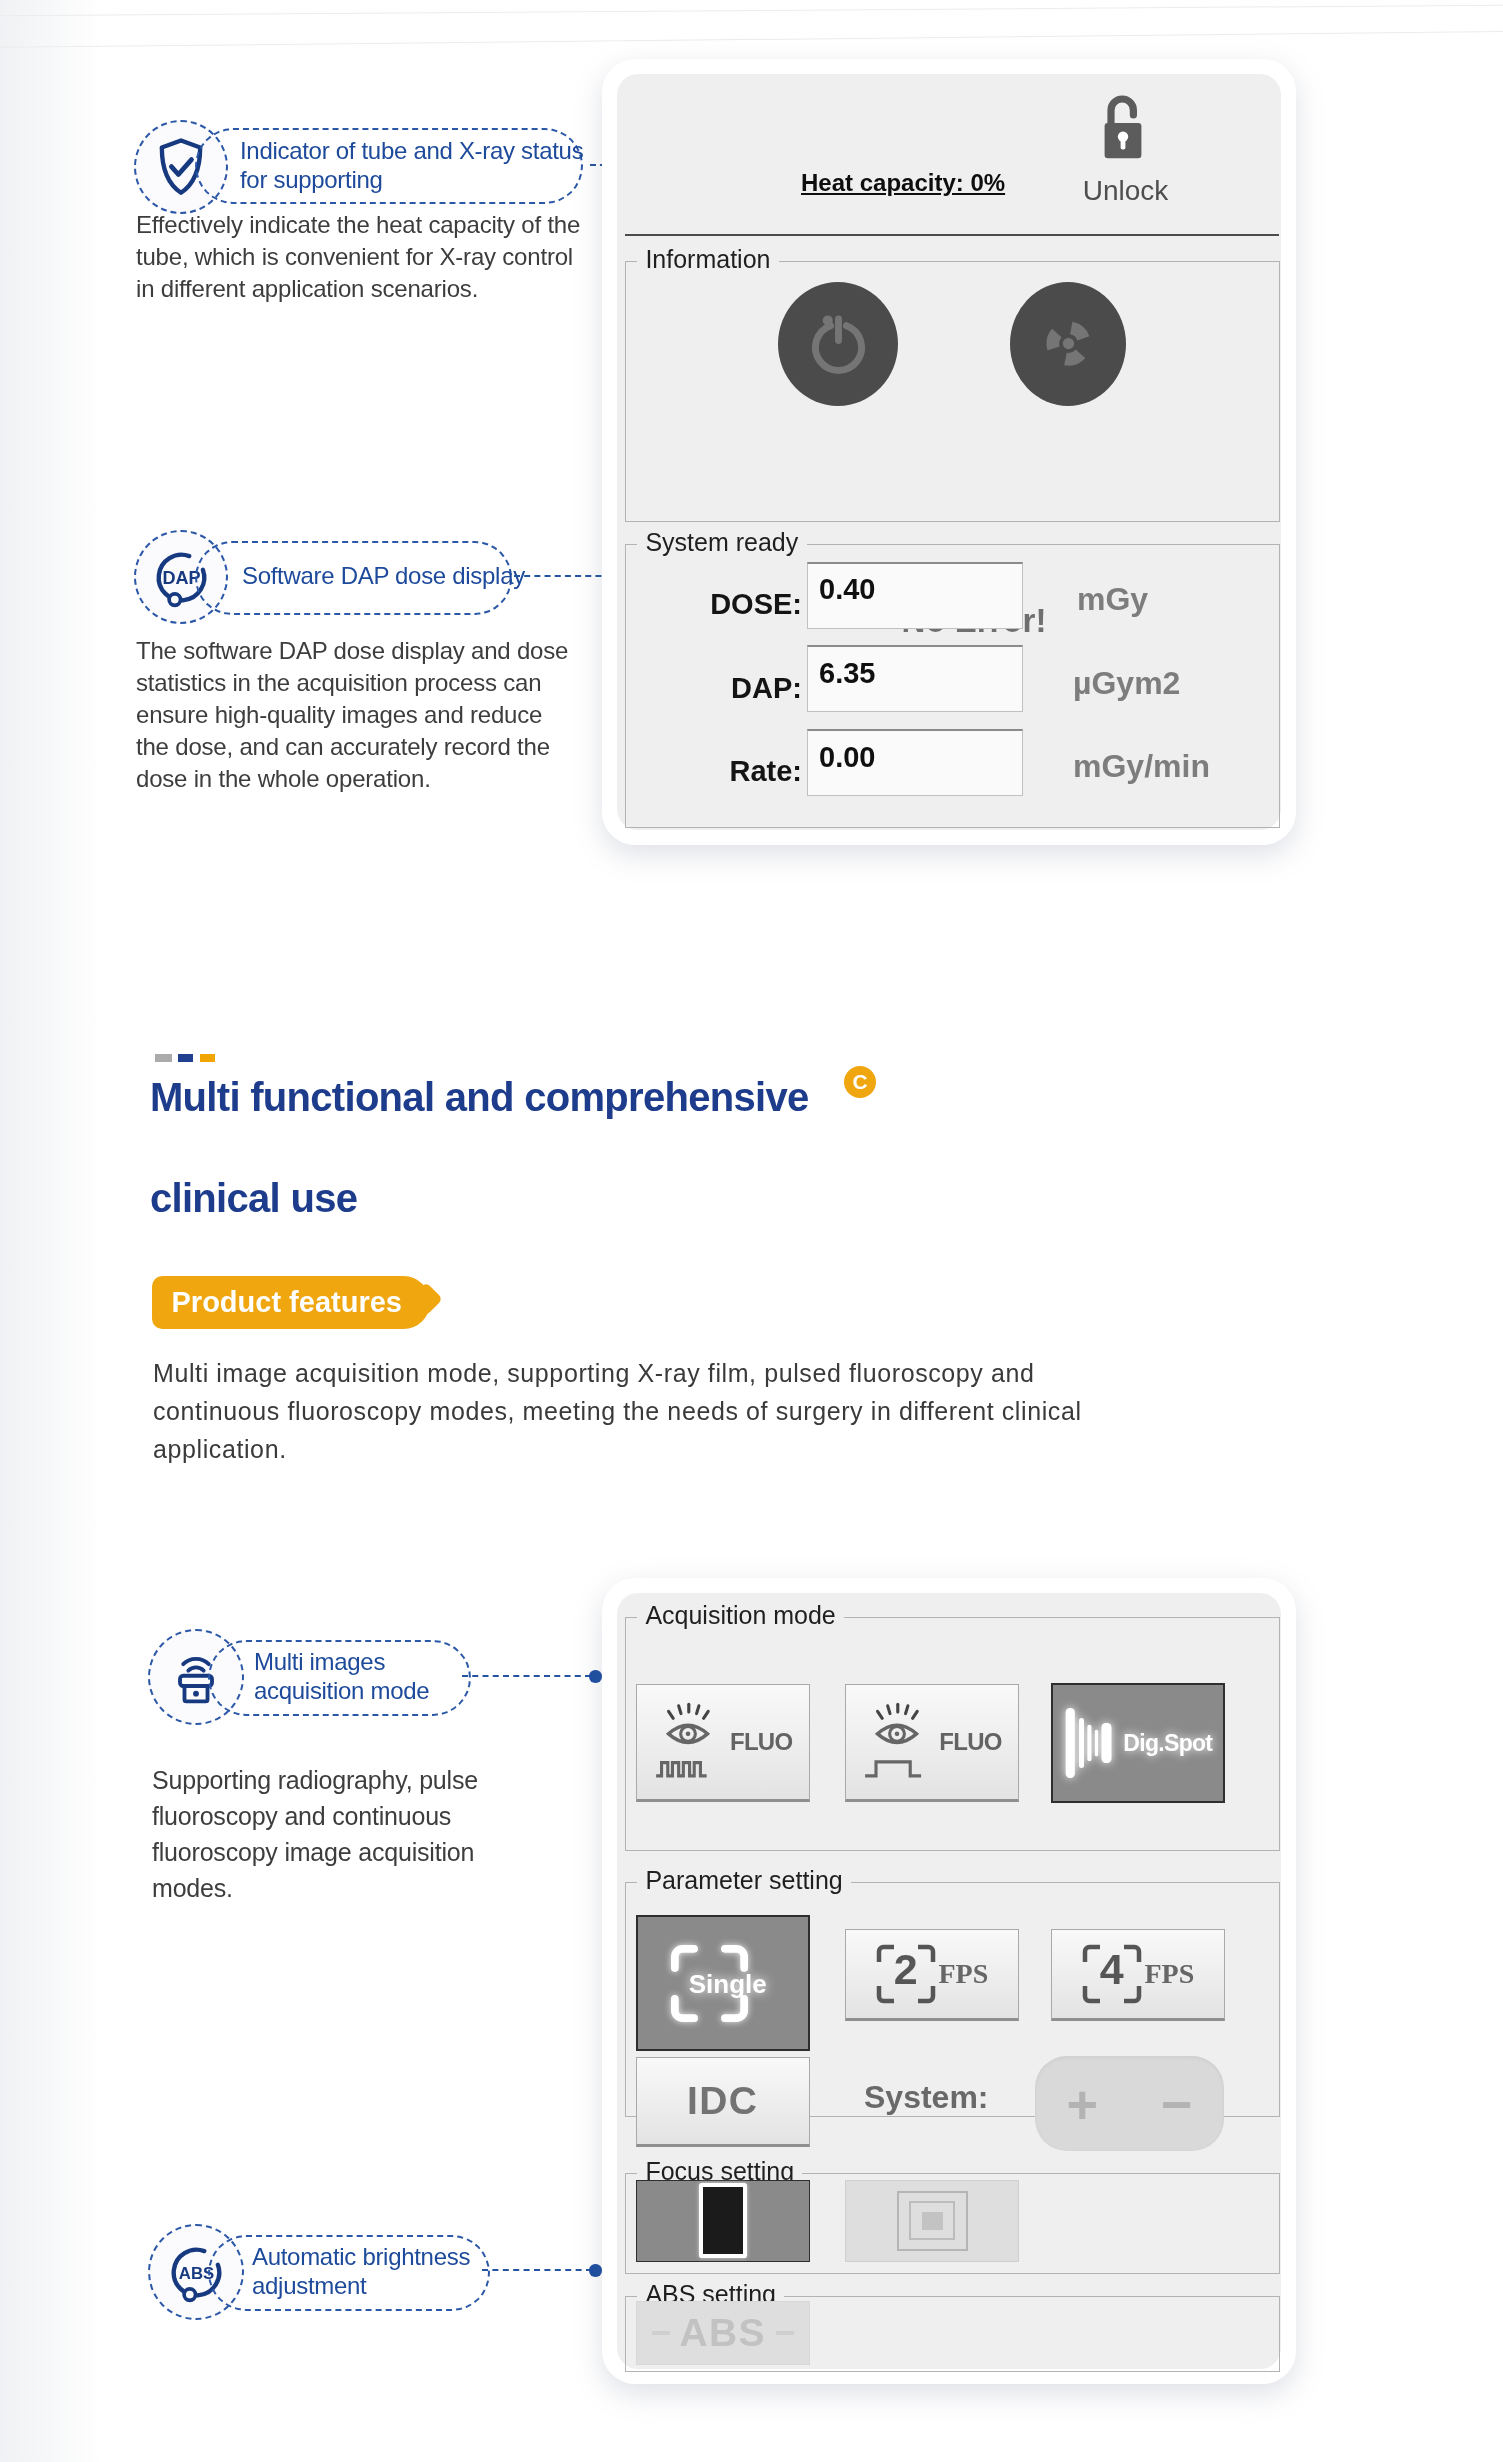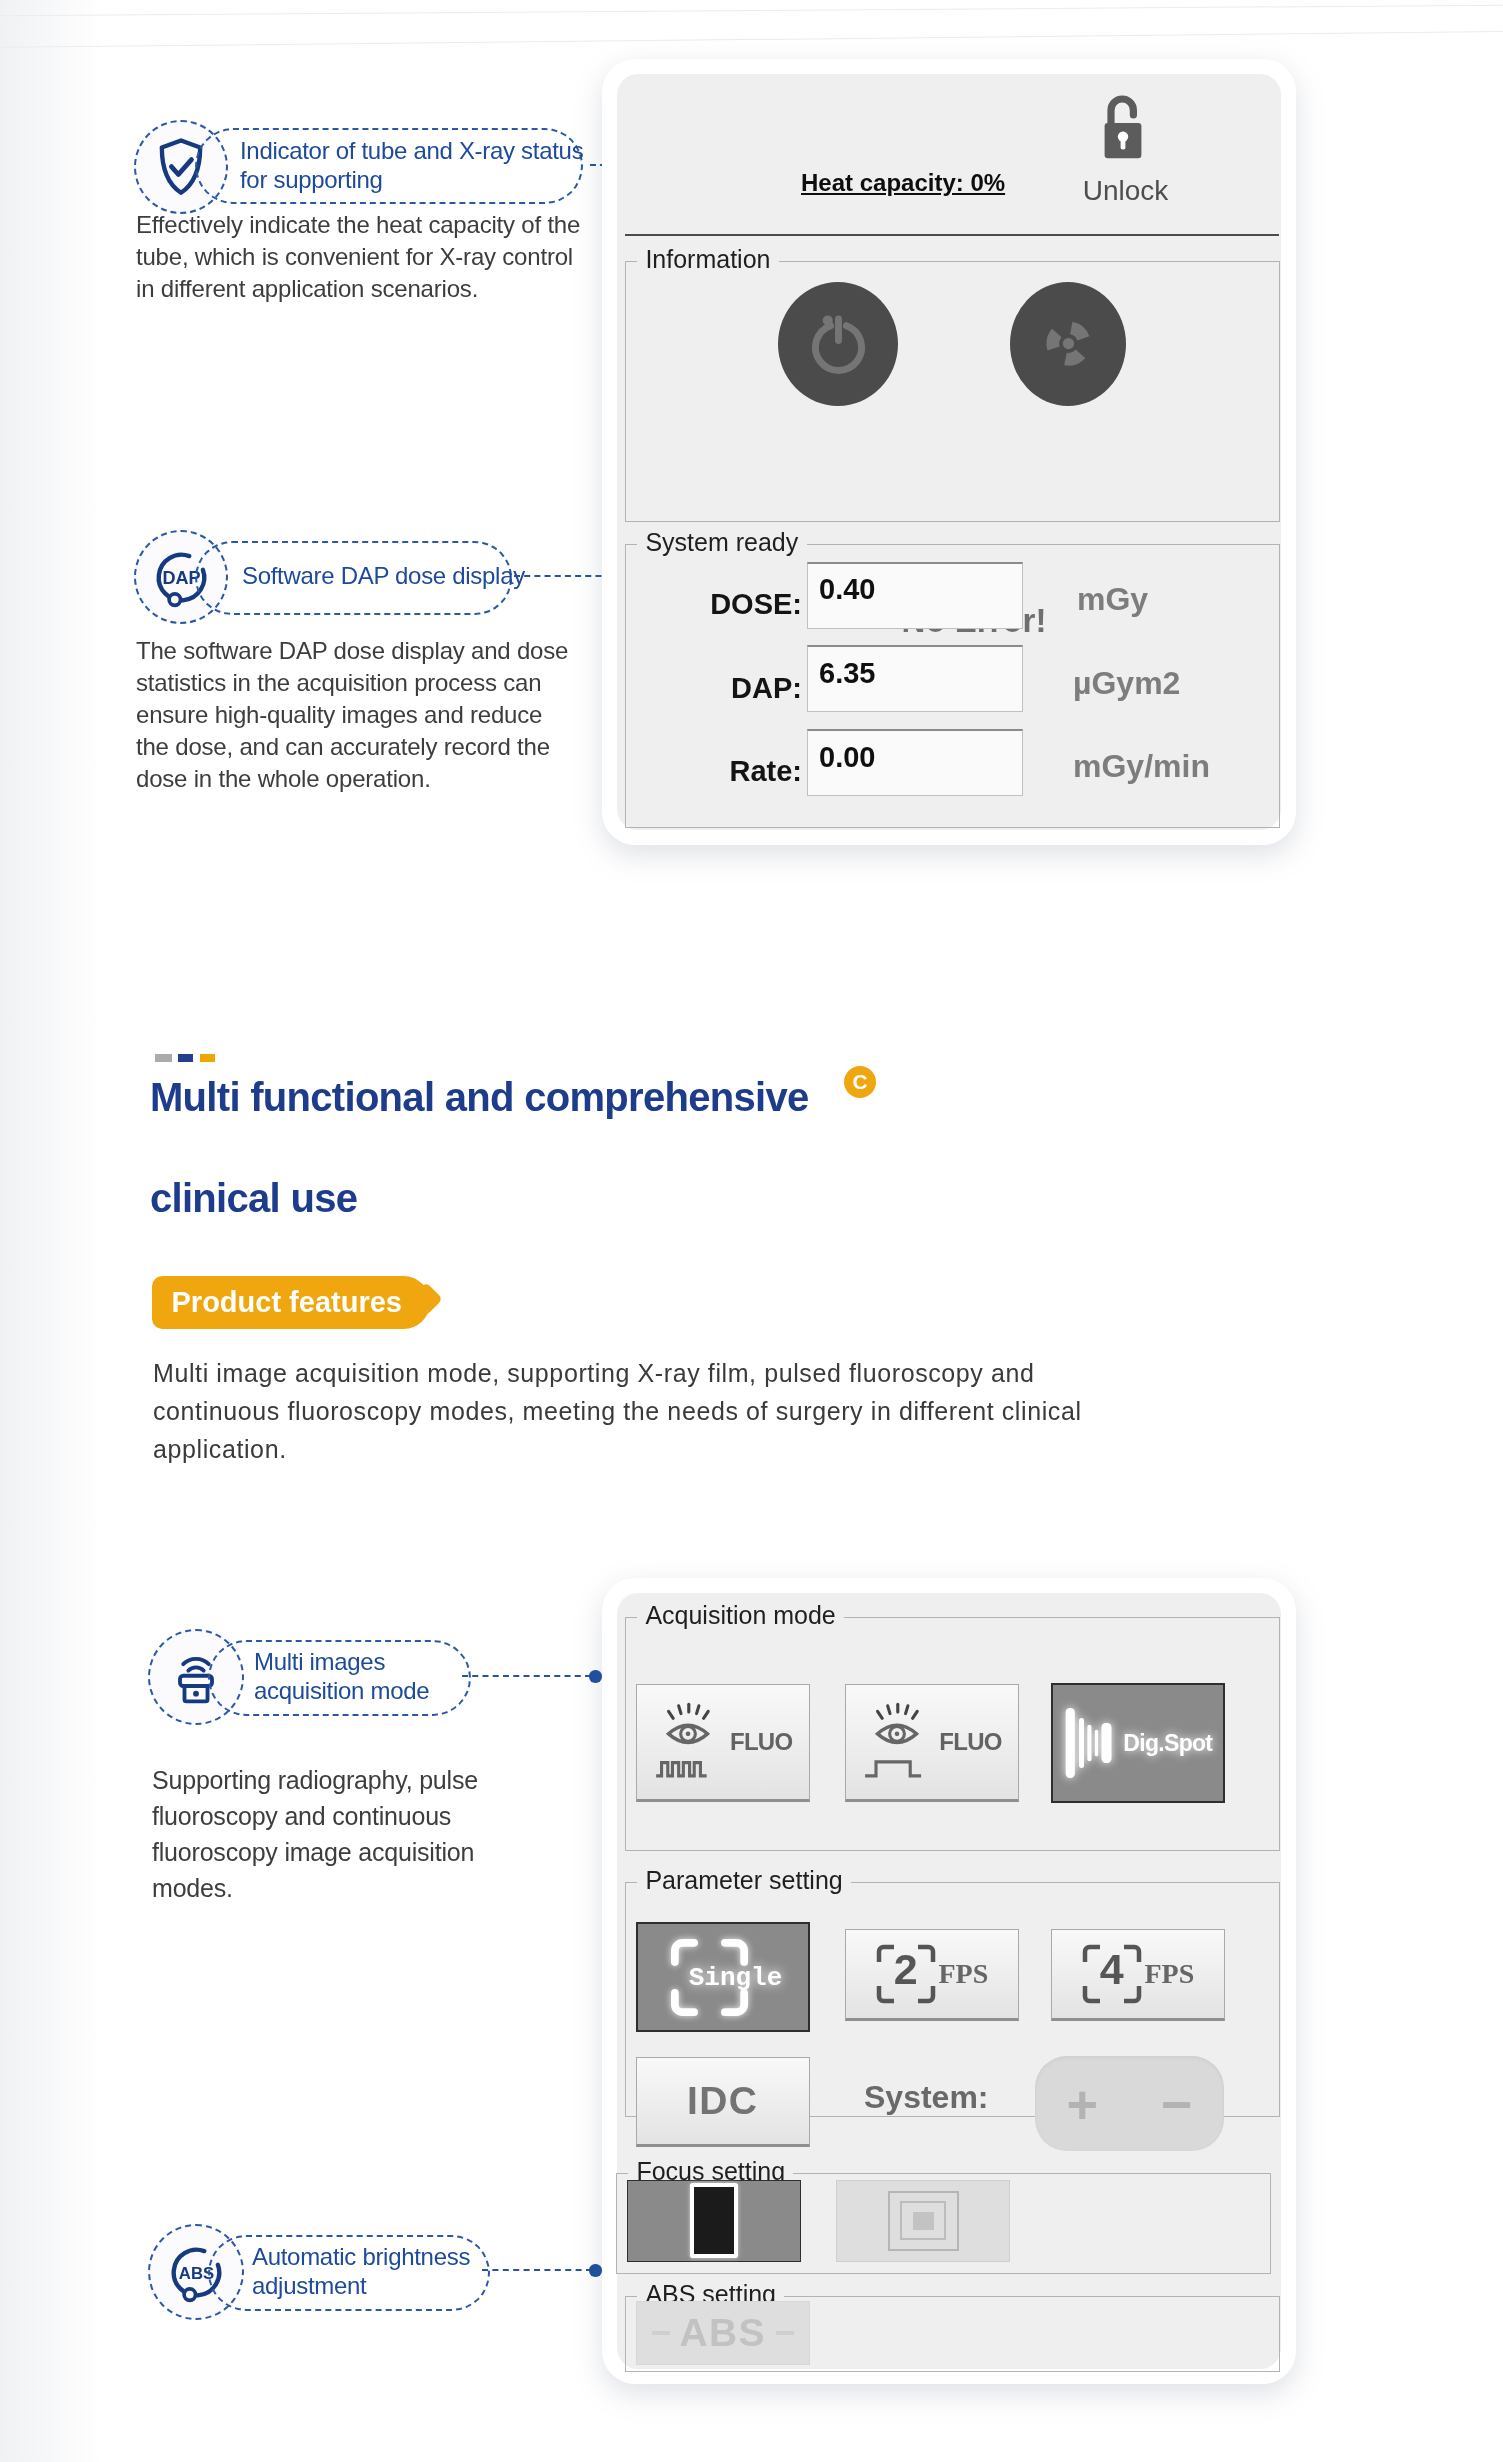--- a/index.html
+++ b/index.html
@@ -282,21 +282,21 @@
           <rect x="37" y="34" width="4" height="32" rx="2" fill="#fff"></rect>
           <rect x="45" y="26" width="12" height="48" rx="5" fill="#fff"></rect>
         </svg>
         <span class="digspot-label">Dig.Spot</span>
       </div>
     </div>
 
     <div class="group" style="left:23px;top:304px;width:653px;height:233px;">
       <div class="group-label">Parameter setting</div>
 
-      <div class="btn-dark" style="left:9.7px;top:39px;width:174px;height:110px;font-family:Liberation Mono, monospace;">
+      <div class="btn-dark" style="left:9.7px;top:32px;width:174px;height:136px;">
         <div class="single-wrap">
           <svg width="77" height="77" viewBox="0 0 80 80" style="filter:drop-shadow(0 0 3.5px rgba(255,255,255,0.8));">
             <path d="M4 24 V12 a8 8 0 0 1 8-8 H24" fill="none" stroke="#fff" stroke-width="8" stroke-linecap="round"></path>
             <path d="M56 4 h12 a8 8 0 0 1 8 8 V24" fill="none" stroke="#fff" stroke-width="8" stroke-linecap="round"></path>
             <path d="M76 56 v12 a8 8 0 0 1 -8 8 H56" fill="none" stroke="#fff" stroke-width="8" stroke-linecap="round"></path>
             <path d="M24 76 H12 a8 8 0 0 1 -8 -8 V56" fill="none" stroke="#fff" stroke-width="8" stroke-linecap="round"></path>
           </svg>
           <span class="single-label">Single</span>
         </div>
       </div>
@@ -331,21 +331,21 @@
         <span class="idc-label">IDC</span>
       </div>
 
       <div class="density-label" style="left:238px;top:196px;">System:</div>
       <div class="pm-pill" style="left:409px;top:173px;width:189px;height:95px;">
         <div class="pm-half">+</div>
         <div class="pm-half">−</div>
       </div>
     </div>
 
-    <div class="group" style="left:14px;top:595px;width:653px;height:99px;">
+    <div class="group" style="left:23px;top:595px;width:653px;height:99px;">
       <div class="group-label">Focus setting</div>
       <div class="btn-dark" style="left:9.7px;top:5.6px;width:174px;height:82px;border-width:1.4px;">
         <div class="focus-f1-icon"></div>
       </div>
       <div class="btn-faded" style="left:219px;top:5.6px;width:174px;height:82px;">
         <div class="nest-outer">
           <div class="nest-mid">
               <div class="nest-in"></div>
             </div>
         </div>

